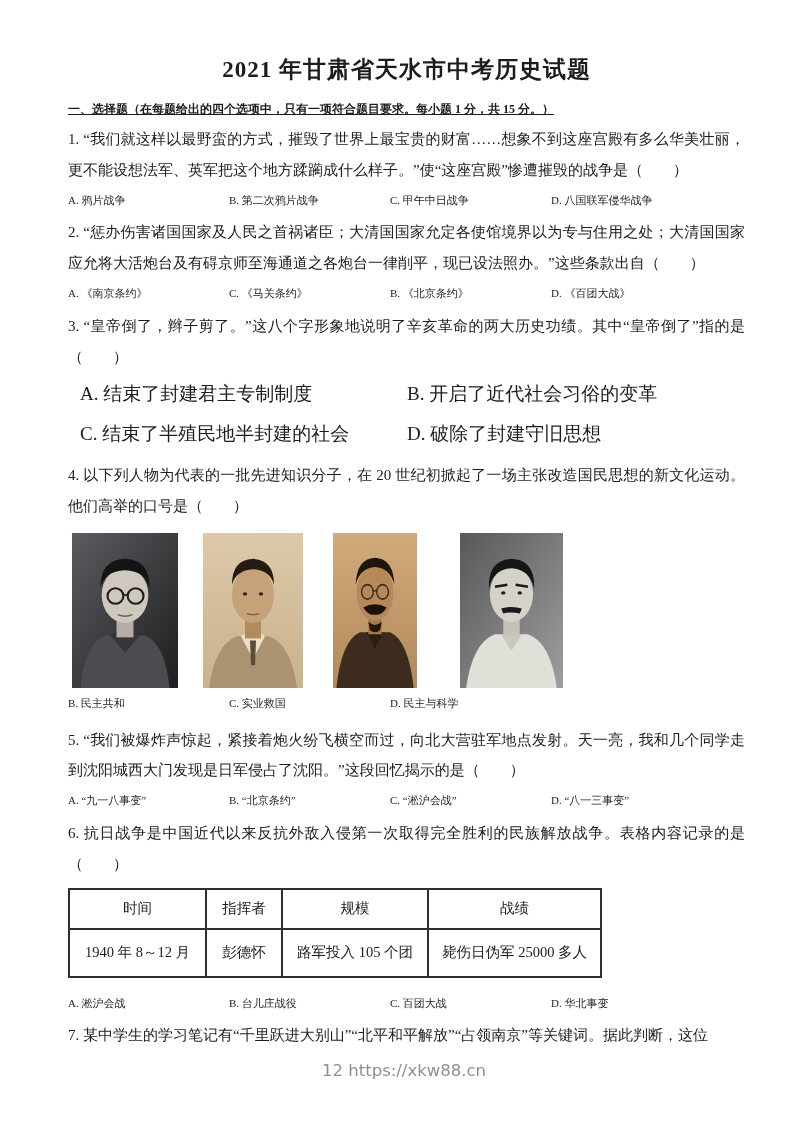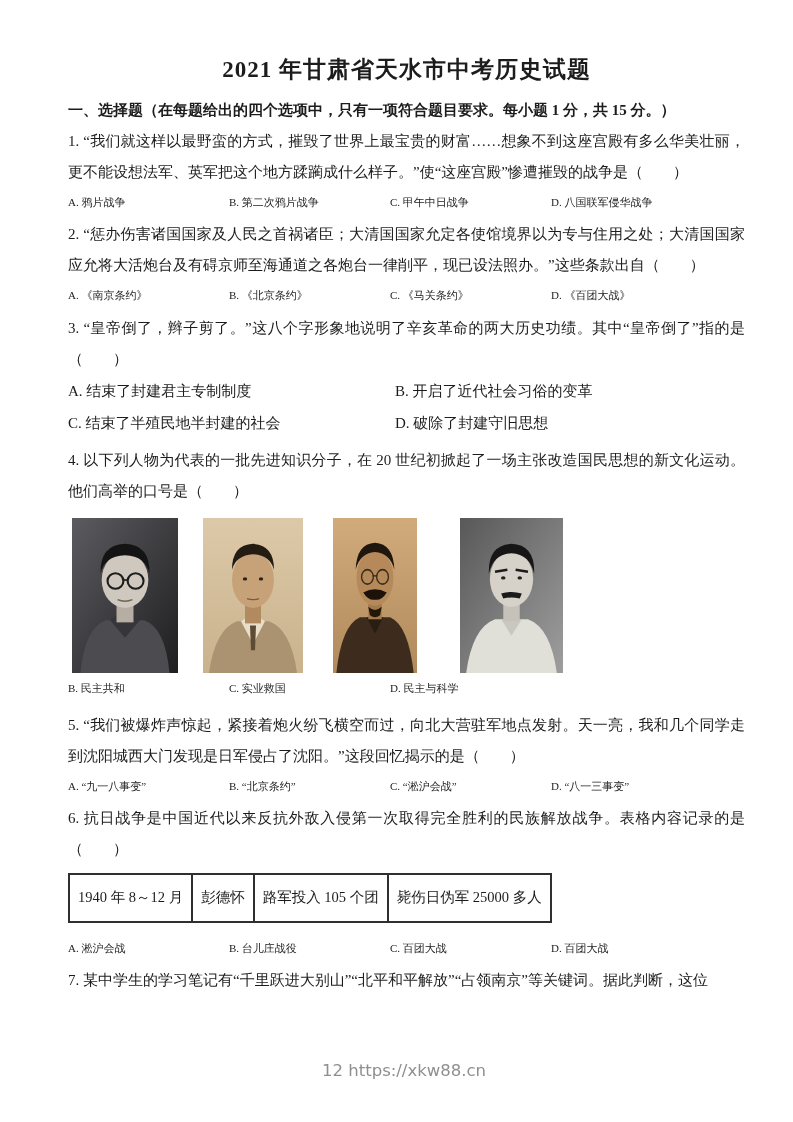--- a/index.html
+++ b/index.html
@@ -5,26 +5,26 @@
   html,body{margin:0;padding:0;}
   body{
     width:793px;height:1122px;background:#ffffff;color:#1c1c1c;
     font-family:"Liberation Serif", serif;position:relative;overflow:hidden;
   }
   .page{padding:54px 48px 0 68px;}
   .title{
     text-align:center;font-size:23px;font-weight:bold;margin:0 0 16px 0;
     letter-spacing:1px;
   }
-  .section-heading{font-size:15px;font-weight:bold;margin:0 0 6px 0;}
+  .section-heading{font-size:12px;font-weight:bold;margin:0 0 6px 0;text-decoration:underline;}
   .q{font-size:15px;line-height:2.06;text-align:justify;margin:0;}
   .opts4{display:flex;font-size:11px;line-height:2.05;margin:3px 0 6px 0;}
   .opts4 .opt{width:161px;flex:0 0 auto;white-space:nowrap;}
   .opts4 .opt:last-child{width:auto;flex:1;}
-  .opts2{display:grid;grid-template-columns:327px auto;font-size:15px;line-height:2.1;margin:2px 0 6px 0;}
+  .opts2{display:grid;grid-template-columns:327px auto;font-size:19px;line-height:2.1;margin:2px 0 6px 12px;}
   .photos{display:flex;align-items:flex-end;margin:10px 0 4px 4px;height:156px;}
   .photo{height:155px;flex:0 0 auto;}
   .photo svg{display:block;width:100%;height:100%;}
   .ph1{width:106px;}
   .ph2{width:100px;margin-left:25px;}
   .ph3{width:84px;margin-left:30px;}
   .ph4{width:103px;margin-left:43px;}
   .photo-labels{margin:4px 0 10px 0;}
   table.battle{border-collapse:collapse;margin:8px 0 14px 0;}
   table.battle td{
@@ -55,22 +55,22 @@
   <div class="opts4">
     <span class="opt">A. 鸦片战争</span>
     <span class="opt">B. 第二次鸦片战争</span>
     <span class="opt">C. 甲午中日战争</span>
     <span class="opt">D. 八国联军侵华战争</span>
   </div>
 
   <p class="q">2. “惩办伤害诸国国家及人民之首祸诸臣；大清国国家允定各使馆境界以为专与住用之处；大清国国家应允将大活炮台及有碍京师至海通道之各炮台一律削平，现已设法照办。”这些条款出自（　　）</p>
   <div class="opts4">
     <span class="opt">A. 《南京条约》</span>
+    <span class="opt">C. 《马关条约》</span>
     <span class="opt">B. 《北京条约》</span>
-    <span class="opt">C. 《马关条约》</span>
     <span class="opt">D. 《百团大战》</span>
   </div>
 
   <p class="q">3. “皇帝倒了，辫子剪了。”这八个字形象地说明了辛亥革命的两大历史功绩。其中“皇帝倒了”指的是（　　）</p>
   <div class="opts2">
     <span class="opt">A. 结束了封建君主专制制度</span>
     <span class="opt">B. 开启了近代社会习俗的变革</span>
     <span class="opt">C. 结束了半殖民地半封建的社会</span>
     <span class="opt">D. 破除了封建守旧思想</span>
   </div>
@@ -175,32 +175,38 @@
   <div class="opts4">
     <span class="opt">A. “九一八事变”</span>
     <span class="opt">B. “北京条约”</span>
     <span class="opt">C. “淞沪会战”</span>
     <span class="opt">D. “八一三事变”</span>
   </div>
 
   <p class="q">6. 抗日战争是中国近代以来反抗外敌入侵第一次取得完全胜利的民族解放战争。表格内容记录的是（　　）</p>
   <table class="battle">
     <tbody>
+      <tr class="hdr">
+        <td class="c-time">时间</td>
+        <td class="c-cmd">指挥者</td>
+        <td class="c-scale">规模</td>
+        <td class="c-result">战绩</td>
+      </tr>
       <tr class="dat">
         <td>1940 年 8～12 月</td>
         <td>彭德怀</td>
         <td>路军投入 105 个团</td>
         <td>毙伤日伪军 25000 多人</td>
       </tr>
     </tbody>
   </table>
   <div class="opts4">
     <span class="opt">A. 淞沪会战</span>
     <span class="opt">B. 台儿庄战役</span>
     <span class="opt">C. 百团大战</span>
-    <span class="opt">D. 百团大战</span>
+    <span class="opt">D. 华北事变</span>
   </div>
 
   <p class="q">7. 某中学生的学习笔记有“千里跃进大别山”“北平和平解放”“占领南京”等关键词。据此判断，这位</p>
 
 </div>
 
 <div class="footer">12 https://xkw88.cn</div>
 
 </body></html>

